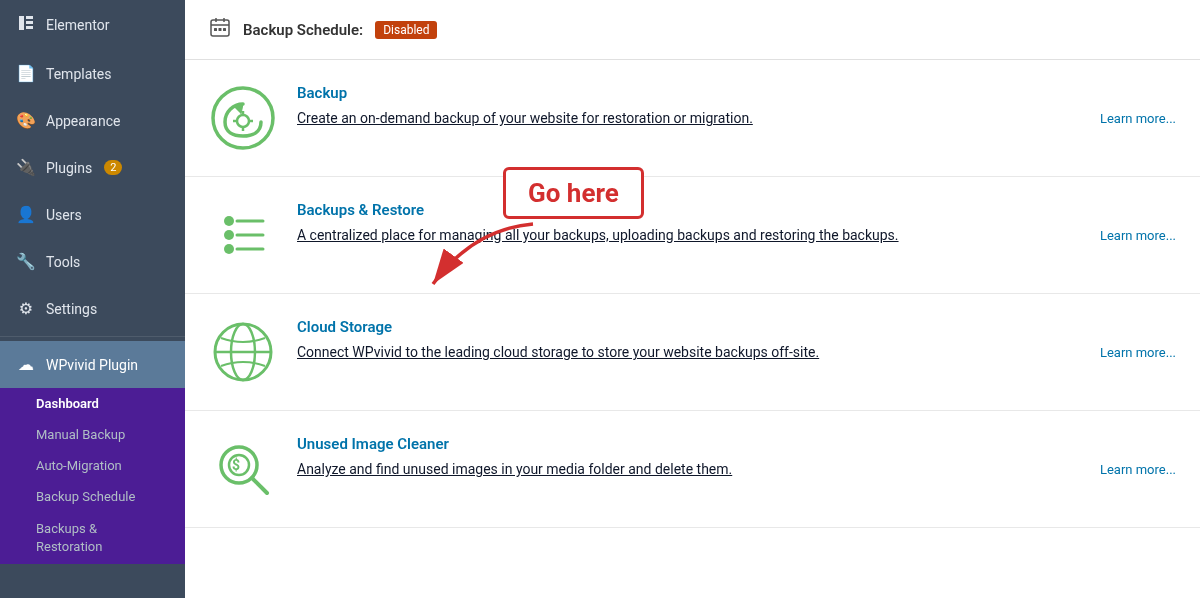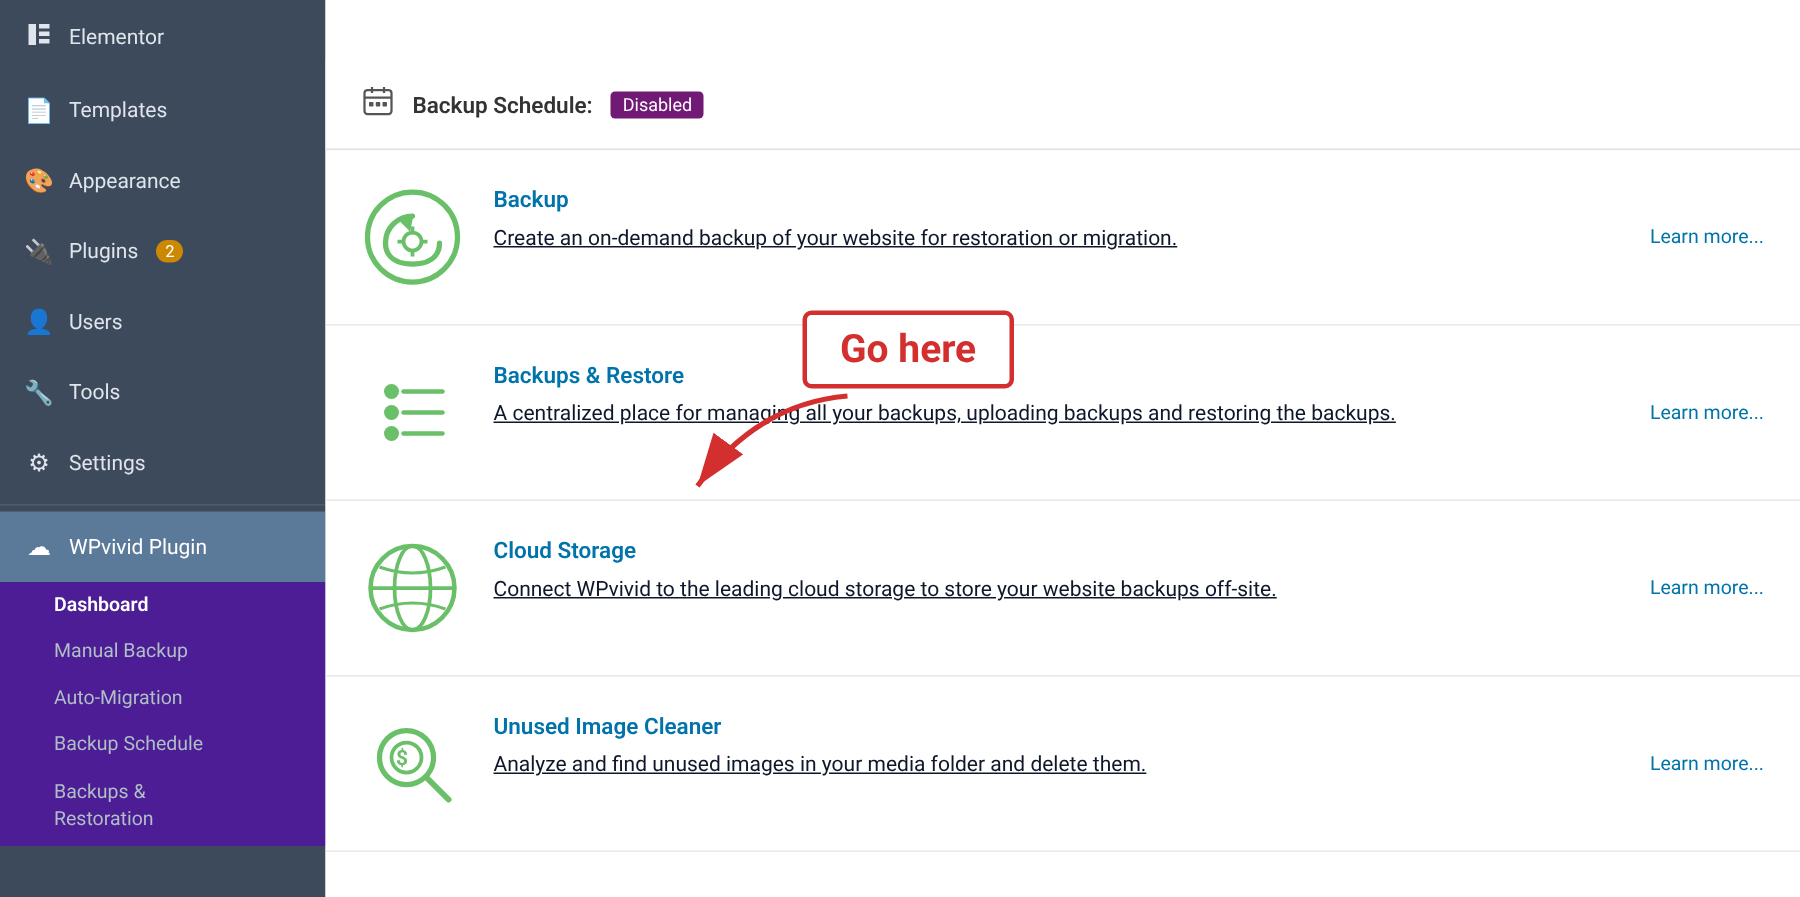--- a/index.html
+++ b/index.html
@@ -1,20 +1,20 @@
 <!DOCTYPE html>
 <html><head>
   <meta charset="utf-8">
   <style>
     * { box-sizing: border-box; margin: 0; padding: 0; }
     body { font-family: -apple-system, BlinkMacSystemFont, "Segoe UI", Roboto, sans-serif; display: flex; height: 598px; overflow: hidden; background: #f0f0f1; }
 
     
     .sidebar {
-      width: 217px;
+      width: 185px;
       background: #3c4a5c;
       color: #fff;
       display: flex;
       flex-direction: column;
       flex-shrink: 0;
       height: 100%;
       overflow-y: auto;
     }
     .sidebar-item {
       display: flex;
@@ -68,26 +68,25 @@
     }
 
     
     .schedule-bar {
       display: flex;
       align-items: center;
       gap: 12px;
       padding: 16px 24px;
       border-bottom: 1px solid #e0e0e0;
       background: #fff;
-      margin-top: 40px;
     }
     .schedule-icon { font-size: 20px; color: #555; }
     .schedule-label { font-size: 15px; font-weight: 600; color: #333; }
     .schedule-badge {
-      background: #701a75;
+      background: #c2410c;
       color: #fff;
       border-radius: 3px;
       font-size: 12px;
       padding: 2px 8px;
     }
 
     
     .feature-row {
       display: flex;
       align-items: flex-start;

